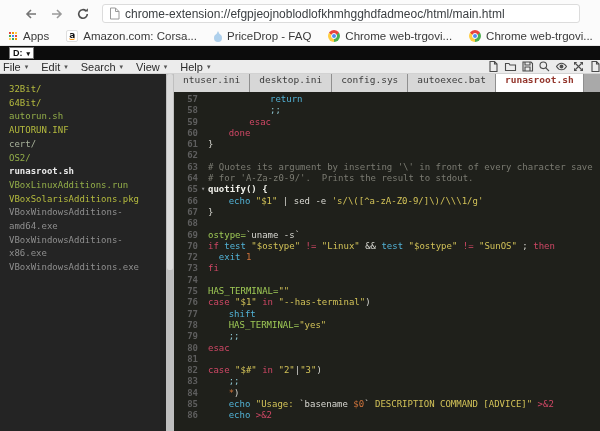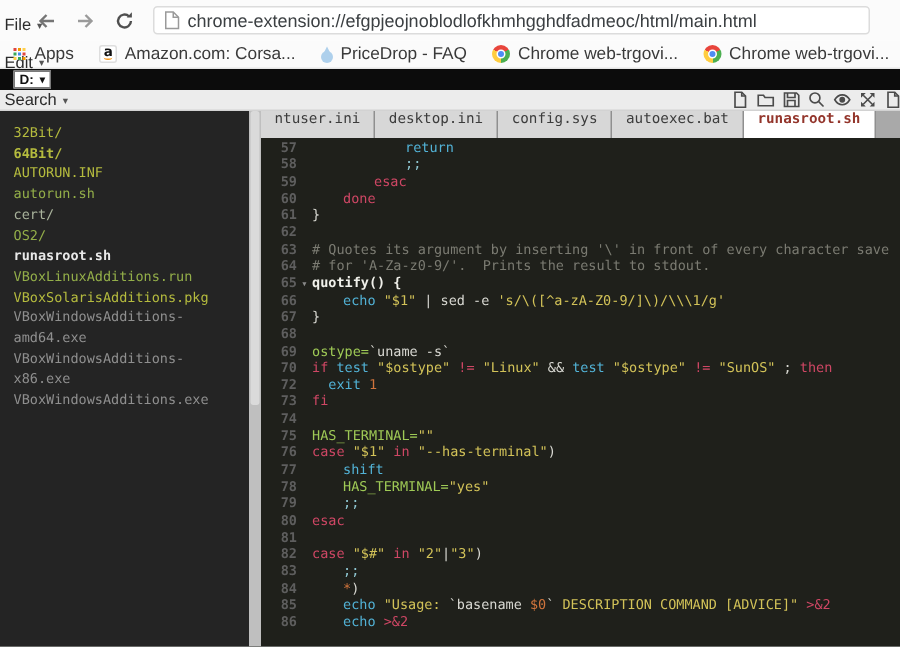--- a/index.html
+++ b/index.html
@@ -27,21 +27,21 @@
   .icon-drop::before{content:"";position:absolute;bottom:0;left:0;width:8px;height:8px;border-radius:50%;background:#aed0ec;}
   .icon-drop::after{content:"";position:absolute;top:0;left:2px;border-left:2px solid transparent;border-right:2px solid transparent;border-bottom:4px solid #aed0ec;}
   .icon-chrome{width:12px;height:12px;border-radius:50%;position:relative;display:inline-block;
     background:conic-gradient(from -60deg,#e8453c 0 120deg,#4caf50 120deg 240deg,#ffcd40 240deg 360deg);}
   .icon-chrome::after{content:"";position:absolute;left:3px;top:3px;width:4px;height:4px;background:#4e8cf5;border:1px solid #fff;border-radius:50%;}
   
   .drive-bar{height:14px;background:#0c0c0c;display:flex;align-items:center;padding-left:9px;}
   .drive-select{background:#fff;border:1px solid #7a7a7a;height:12px;display:flex;align-items:center;gap:4px;padding:0 3px;font:bold 9px "Liberation Sans",sans-serif;color:#111;cursor:pointer;}
   .drive-select .caret{font-size:7px;line-height:7px;}
   .menu-bar{height:14px;background:#ececec;border-bottom:1px solid #d2d2d2;display:flex;align-items:center;padding:0 3px;}
-  .menus{display:flex;gap:13px;flex-direction:column;}
+  .menus{display:flex;gap:13px;}
   .menu-item{display:flex;align-items:center;gap:4px;font-size:11px;color:#2b2b2b;cursor:pointer;}
   .menu-item .caret{font-size:7px;color:#555;}
   .tool-icons{margin-left:auto;display:flex;gap:4px;align-items:center;overflow:hidden;margin-right:-5px;}
   .tool-icons span{display:flex;cursor:pointer;}
   
   .content{display:flex;height:357px;}
   .sidebar{width:166px;background:#242424;padding:9px 0 0 9px;overflow:hidden;
     font-family:"DejaVu Sans Mono",monospace;font-size:9px;line-height:13.7px;}
   .file-row{cursor:pointer;white-space:nowrap;}
   .scroll-strip{width:8px;background:#bfbfbf;position:relative;cursor:pointer;}
@@ -193,28 +193,28 @@
           </svg>
         </span>
       </div>
   </div>
 
   <div class="content">
     <div class="sidebar">
         <div class="file-row" style="color: rgb(181, 187, 62);">
           <div>32Bit/</div>
         </div>
-        <div class="file-row" style="color: rgb(181, 187, 62); font-weight: bold;">
+        <div class="file-row" style="color: rgb(181, 187, 62);">
           <div>64Bit/</div>
+        </div>
+        <div class="file-row" style="color: rgb(147, 174, 73);">
+          <div>autorun.sh</div>
         </div>
         <div class="file-row" style="color: rgb(181, 187, 62);">
           <div>AUTORUN.INF</div>
-        </div>
-        <div class="file-row" style="color: rgb(147, 174, 73);">
-          <div>autorun.sh</div>
         </div>
         <div class="file-row" style="color: rgb(169, 179, 156);">
           <div>cert/</div>
         </div>
         <div class="file-row" style="color: rgb(147, 174, 73);">
           <div>OS2/</div>
         </div>
         <div class="file-row" style="color: rgb(233, 233, 233); font-weight: bold;">
           <div>runasroot.sh</div>
         </div>

